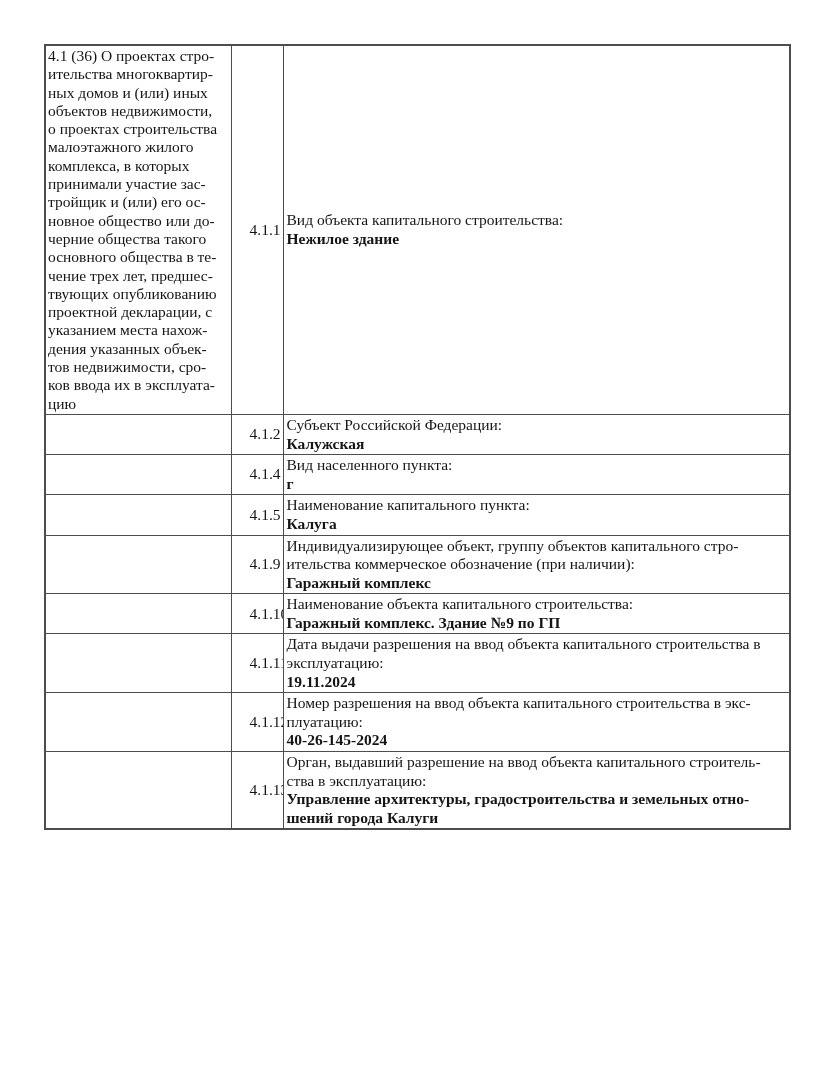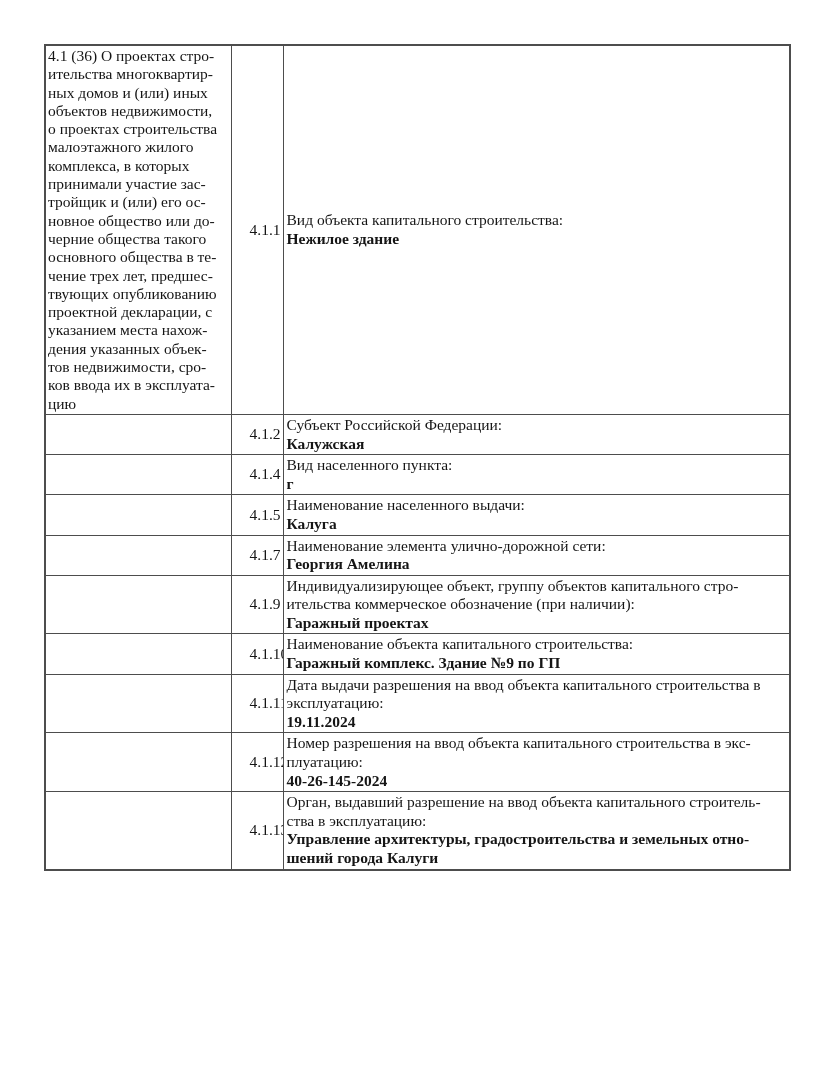--- a/index.html
+++ b/index.html
@@ -111,43 +111,35 @@
         <td class="c-val">
           <div class="lbl">Вид населенного пункта:</div>
           <div class="vline hide-if-empty"><span class="vpre"></span><span class="vval">г</span></div>
         </td>
       </tr>
 
       <tr>
         <td class="c-desc"></td>
         <td class="c-num">4.1.5</td>
         <td class="c-val">
-          <div class="lbl">Наименование населенного выдачи:</div>
+          <div class="lbl">Наименование капитального пункта:</div>
           <div class="vline hide-if-empty"><span class="vpre"></span><span class="vval">Калуга</span></div>
         </td>
       </tr>
 
 
-      <tr>
-        <td class="c-desc"></td>
-        <td class="c-num">4.1.7</td>
-        <td class="c-val">
-          <div class="lbl">Наименование элемента улично-дорожной сети:</div>
-          <div class="vline hide-if-empty"><span class="vpre"></span><span class="vval">Георгия Амелина</span></div>
-        </td>
-      </tr>
 
 
       <tr>
         <td class="c-desc"></td>
         <td class="c-num">4.1.9</td>
         <td class="c-val">
           <div class="lbl">Индивидуализирующее объект, группу объектов капитального стро-
 ительства коммерческое обозначение (при наличии):</div>
-          <div class="vline hide-if-empty"><span class="vpre"></span><span class="vval">Гаражный проектах</span></div>
+          <div class="vline hide-if-empty"><span class="vpre"></span><span class="vval">Гаражный комплекс</span></div>
         </td>
       </tr>
 
       <tr>
         <td class="c-desc"></td>
         <td class="c-num">4.1.10</td>
         <td class="c-val">
           <div class="lbl">Наименование объекта капитального строительства:</div>
           <div class="vline hide-if-empty"><span class="vpre"></span><span class="vval">Гаражный комплекс. Здание №9 по ГП</span></div>
         </td>

